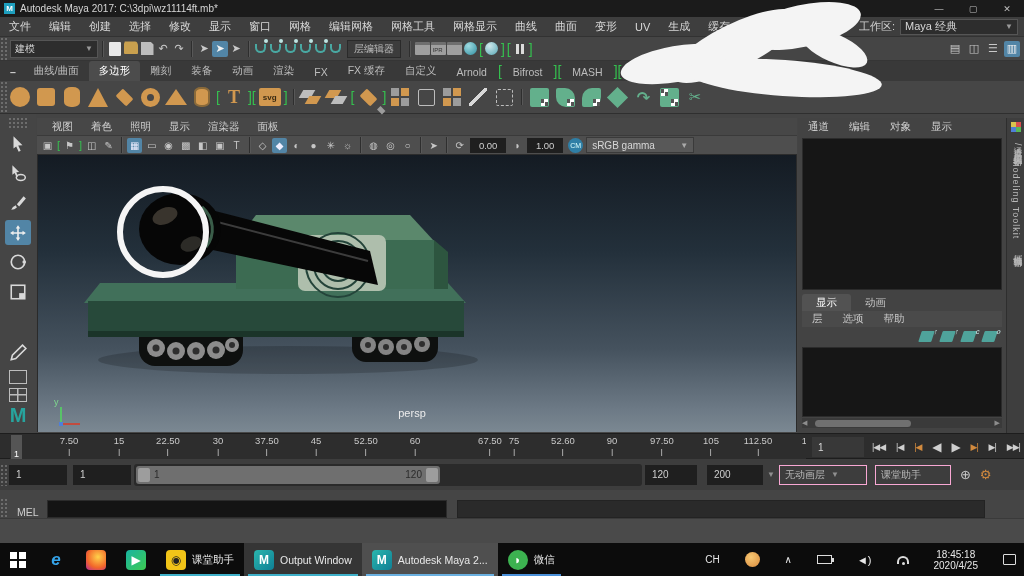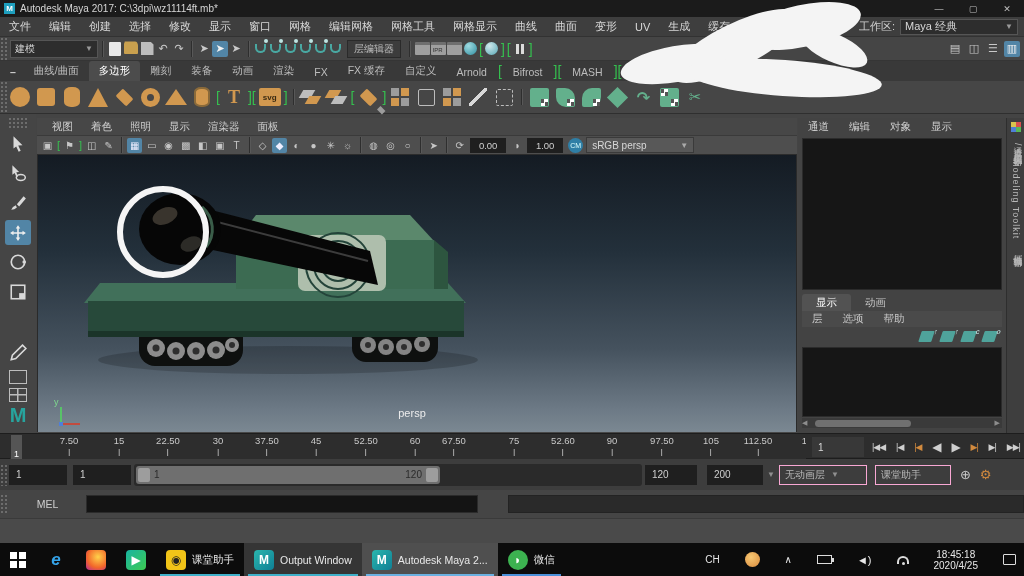--- a/index.html
+++ b/index.html
@@ -148,21 +148,21 @@
   #rbar .h { position:absolute; top:2px; width:12px; height:14px; background:#9d9d9d; border-radius:2px; }
   #rbar .h.l { left:2px; } #rbar .h.r { right:2px; }
   #rbar .lab.l { position:absolute; left:18px; top:3px; }
   #rbar .lab.r { position:absolute; right:18px; top:3px; }
   .drop { height:20px; background:#3d3d3d; border:1px solid #f9a8d4; color:#b9b9b9; font-size:10px; display:flex; align-items:center; padding:0 5px; }
   .drop .arr { margin-left:6px; color:#8f8f8f; font-size:8px; }
   .rico { color:#c9c9c9; font-size:13px; margin-left:9px; }
   .rico.orange { color:#d28a3e; }
 
   
-  #cmdline { left:0; top:490px; width:1024px; height:28px; background:#454545; display:flex; align-items:center;gap:20px; }
+  #cmdline { left:0; top:490px; width:1024px; height:28px; background:#454545; display:flex; align-items:flex-end; }
   #mellabel { color:#cfcfcf; font-size:10.5px; margin:0 8px 0 10px; }
   #melinput { width:400px; height:18px; background:#141414; border:1px solid #2b2b2b; }
   #melresult { width:528px; height:18px; background:#2a2a2a; border:1px solid #232323; margin-left:10px; }
 
   #helpline { left:0; top:518px; width:1024px; height:25px; background:#4a4a4a; border-top:1px solid #3a3a3a; }
 
   
   #taskbar { left:0; top:543px; width:1024px; height:33px; background:#0c0c0c; display:flex; align-items:center; color:#e8e8e8; }
   .tbtn { height:33px; display:flex; align-items:center; justify-content:center; padding:0 10px; position:relative; }
   .tbtn .ul { position:absolute; left:4px; right:4px; bottom:0; height:2px; }
@@ -513,21 +513,21 @@
       <span class="vti">○</span>
       <span class="vdiv"></span>
       <span class="vti">➤</span>
       <span class="vdiv"></span>
       <span class="vti">⟳</span>
       <span class="numbox">0.00</span>
       <span class="vti">◑</span>
       <span class="numbox">1.00</span>
       <span id="cmtoggle">CM</span>
       <span id="vtbox">
-          <span>sRGB persp</span>
+          <span>sRGB gamma</span>
           <span class="arr">▼</span>
         </span>
     </div>
 
     <div id="canvas">
       <svg width="760" height="277" viewBox="0 0 760 277">
 
         <ellipse cx="250" cy="205" rx="190" ry="14" fill="#000" opacity="0.18"></ellipse>
 
         <g>
@@ -642,21 +642,21 @@
     <div id="ruler">
       <div id="curframe">1</div>
       <span class="tick" style="left:59px"><span>7.50</span><i></i></span>
       <span class="tick" style="left:109px"><span>15</span><i></i></span>
       <span class="tick" style="left:158px"><span>22.50</span><i></i></span>
       <span class="tick" style="left:208px"><span>30</span><i></i></span>
       <span class="tick" style="left:257px"><span>37.50</span><i></i></span>
       <span class="tick" style="left:306px"><span>45</span><i></i></span>
       <span class="tick" style="left:356px"><span>52.50</span><i></i></span>
       <span class="tick" style="left:405px"><span>60</span><i></i></span>
-      <span class="tick" style="left:444px"><span>67.50</span><i></i></span>
+      <span class="tick" style="left:480px"><span>67.50</span><i></i></span>
       <span class="tick" style="left:504px"><span>75</span><i></i></span>
       <span class="tick" style="left:553px"><span>52.60</span><i></i></span>
       <span class="tick" style="left:602px"><span>90</span><i></i></span>
       <span class="tick" style="left:652px"><span>97.50</span><i></i></span>
       <span class="tick" style="left:701px"><span>105</span><i></i></span>
       <span class="tick" style="left:748px"><span>112.50</span><i></i></span>
       <span class="tick" style="left:797px"><span>12</span></span>
     </div>
     <div id="framefield">1</div>
     <div id="playback">

